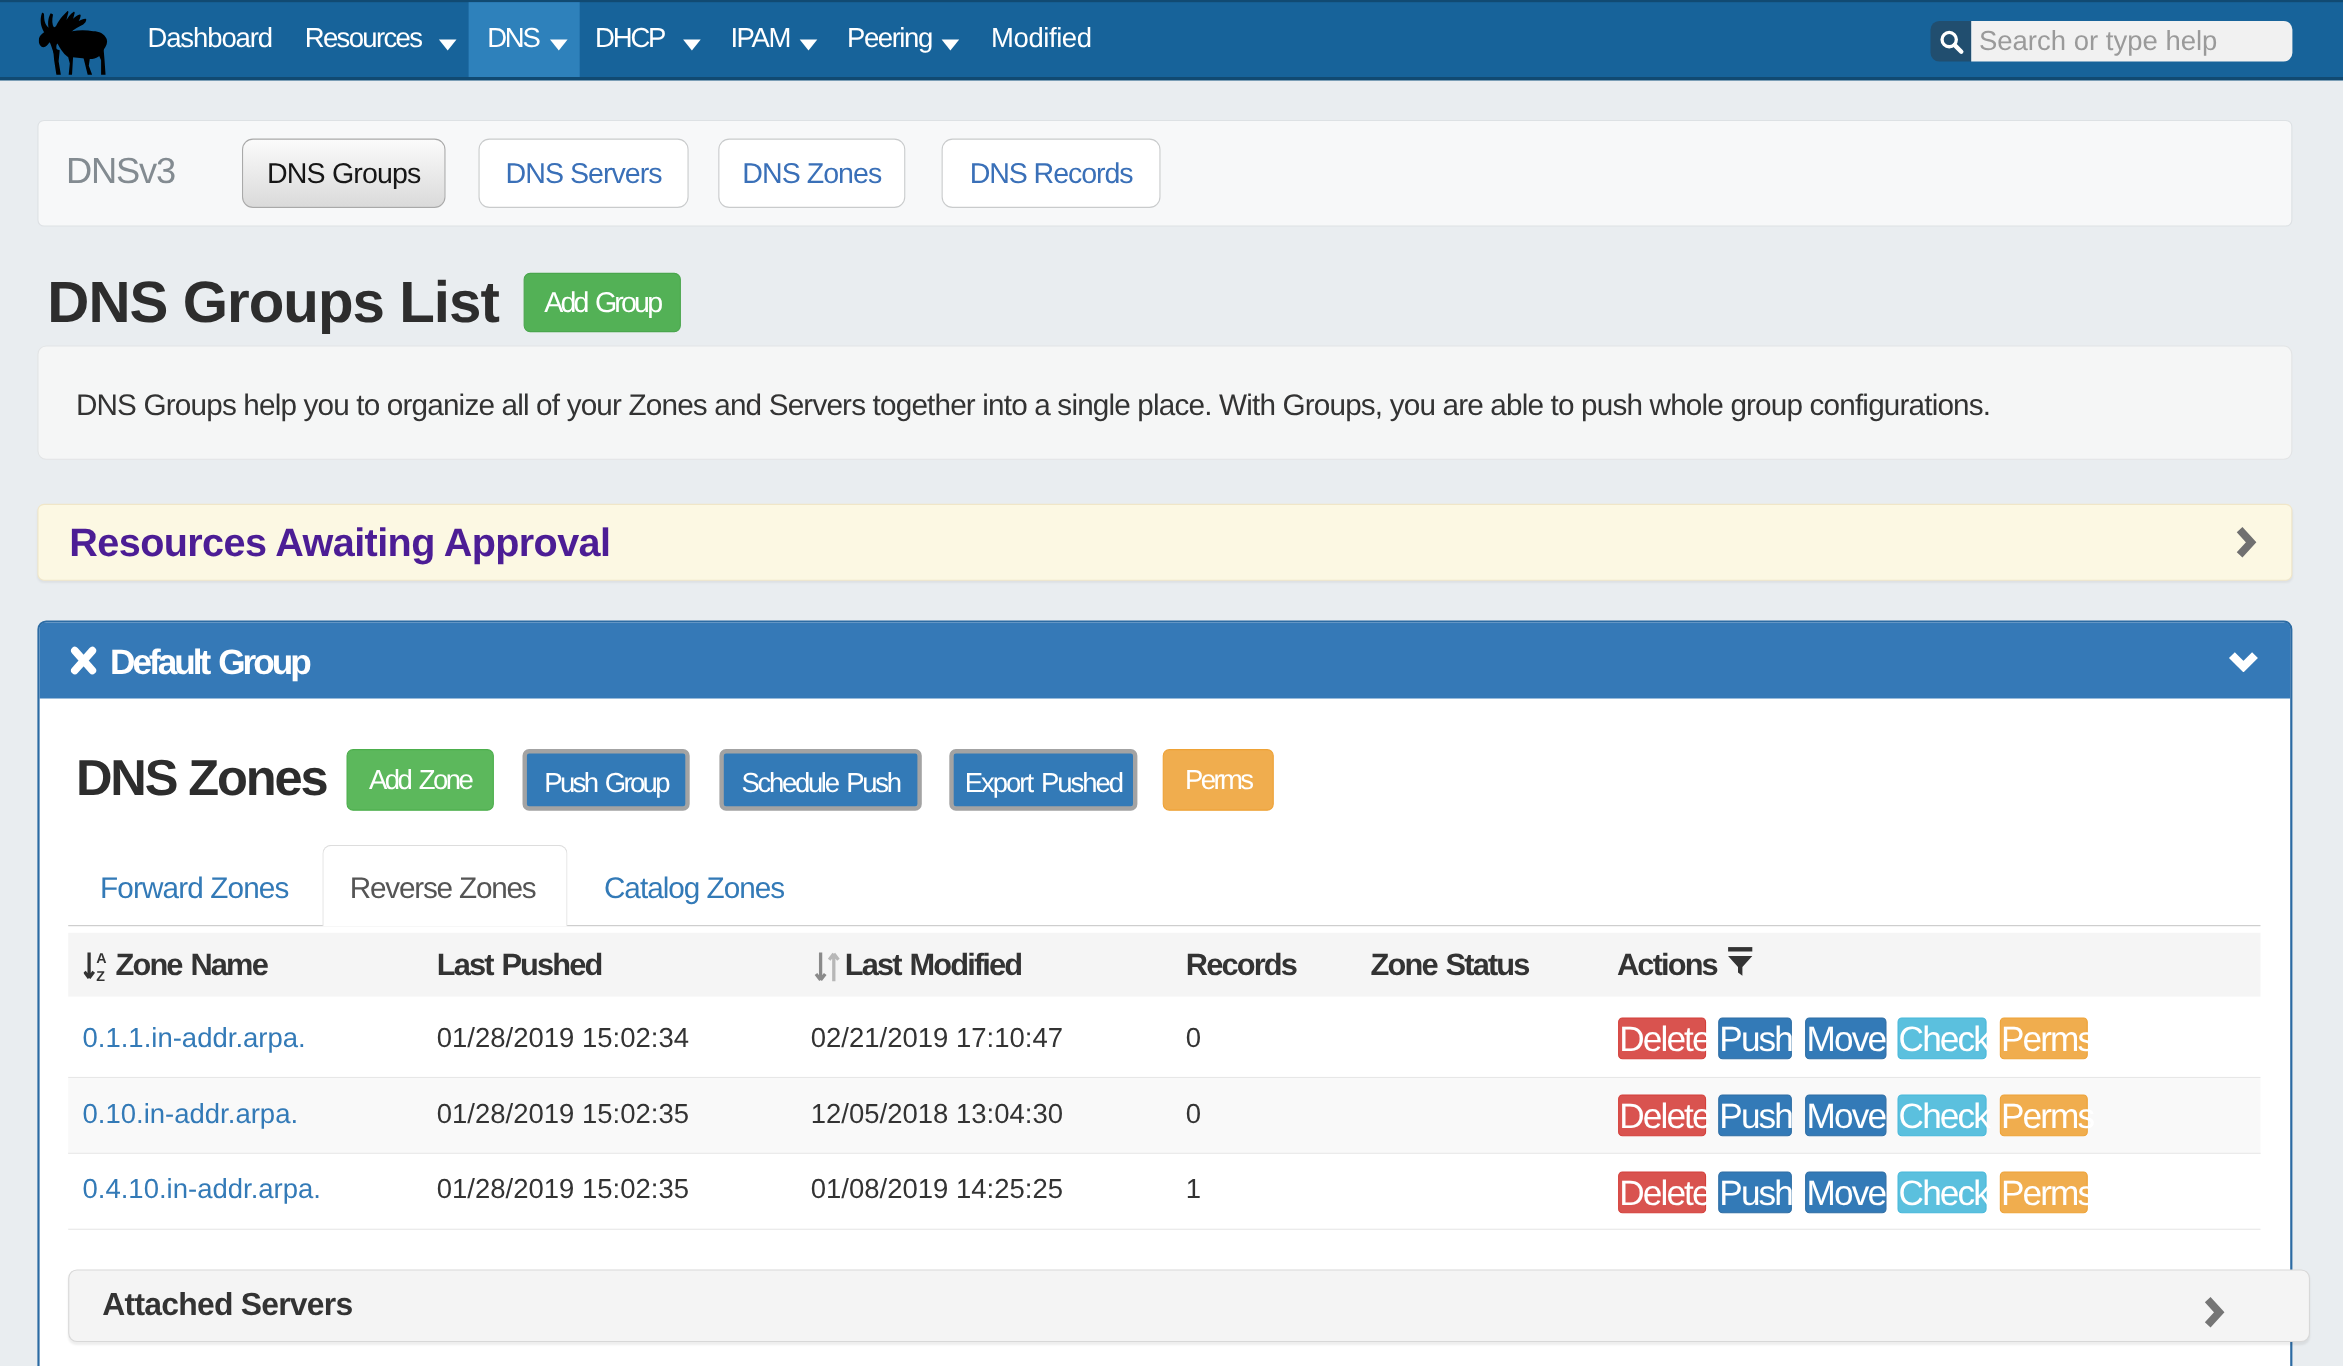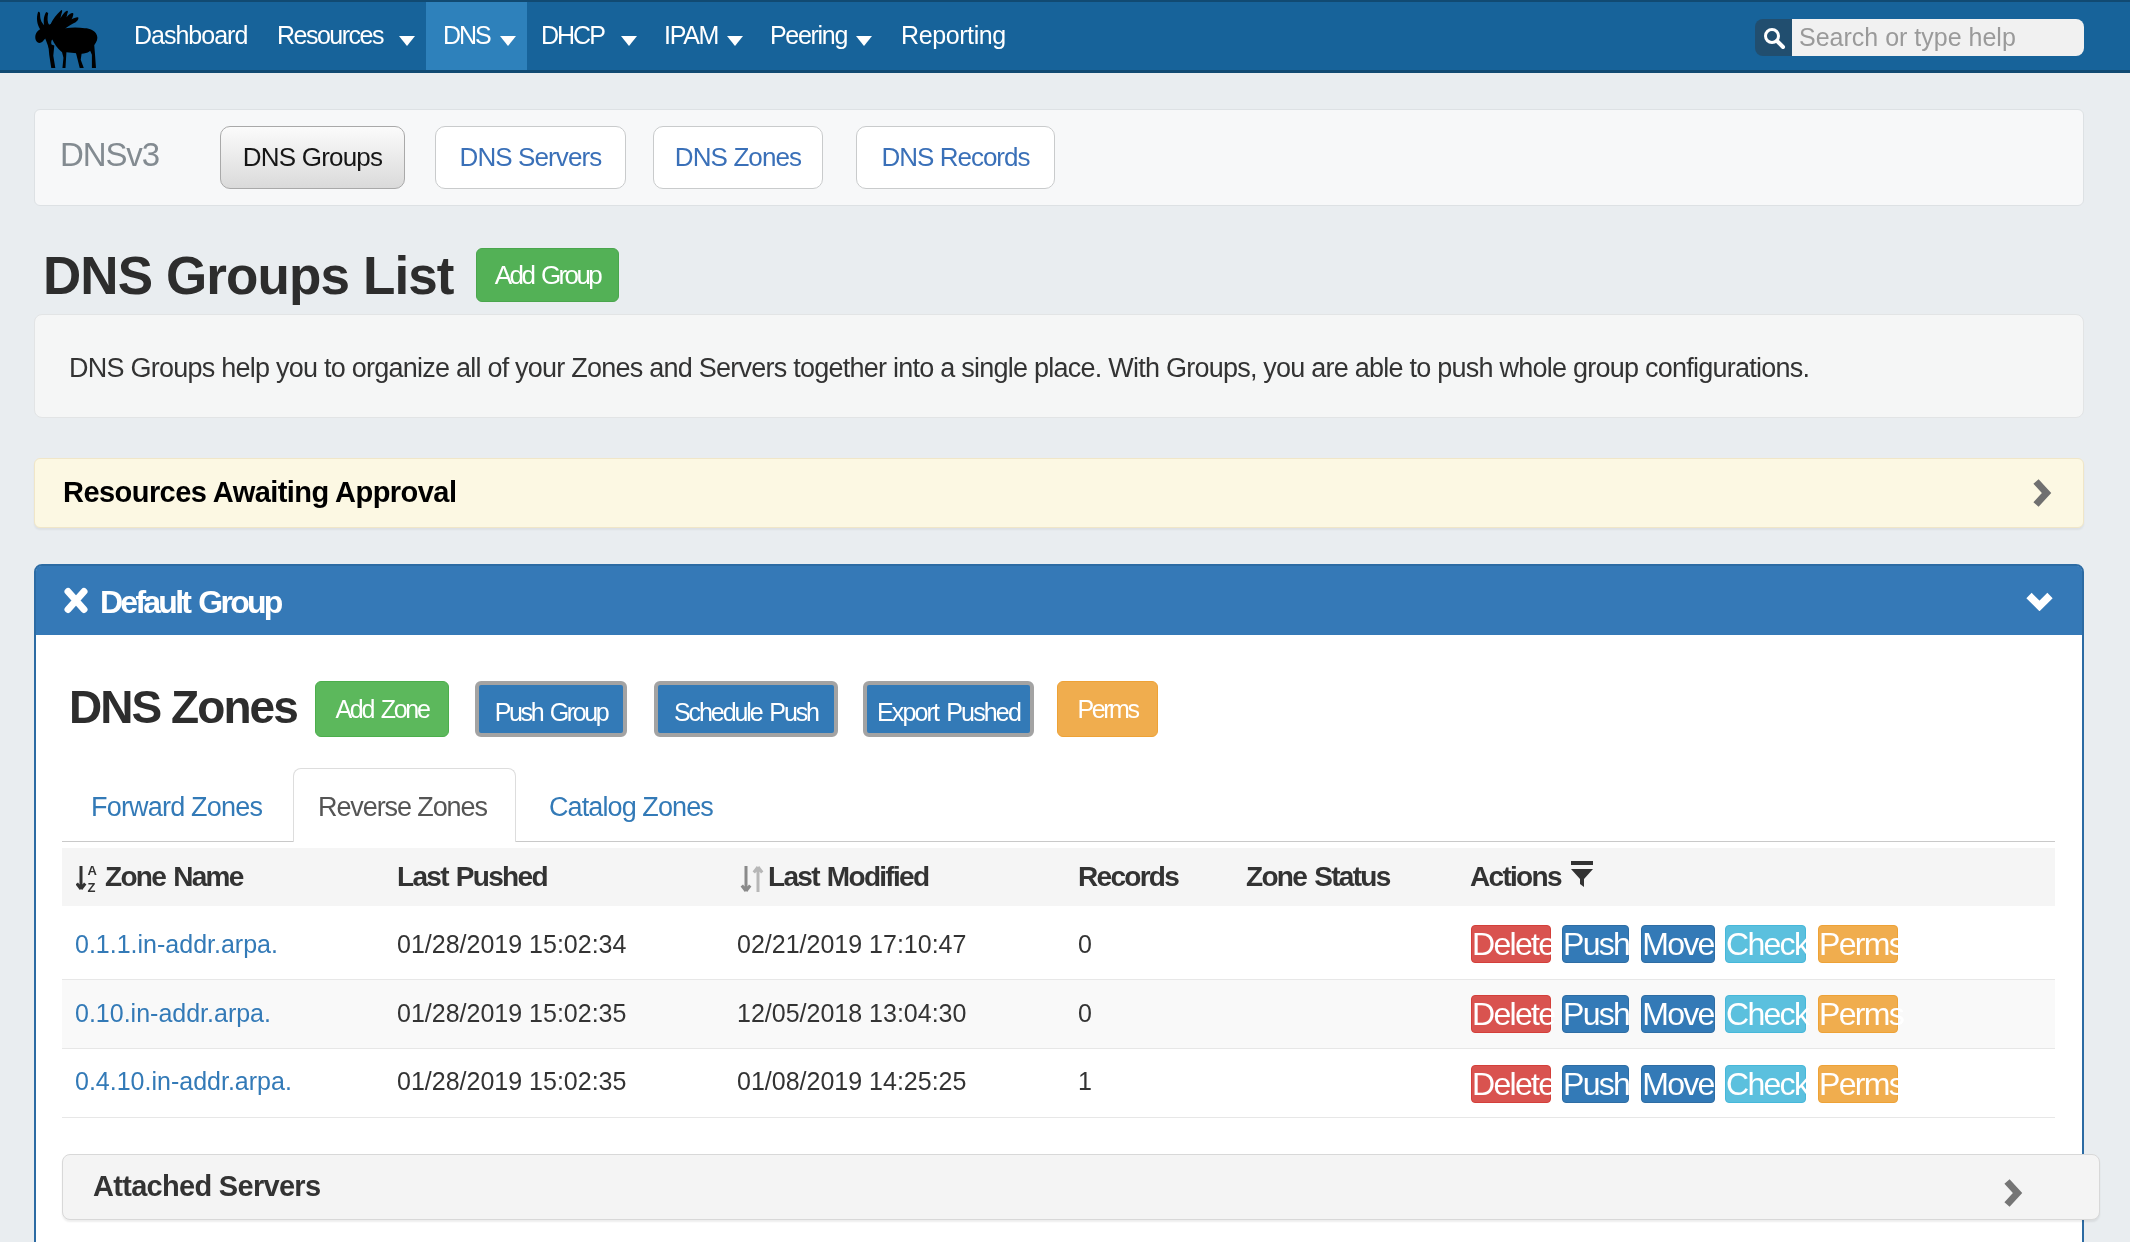--- a/index.html
+++ b/index.html
@@ -43,21 +43,21 @@
   text-align:center; line-height:52px; letter-spacing:-2.6px; word-spacing:3px; }
 
 
 #desc { position:absolute; left:34px; top:314px; width:2050px; height:104px;
   background:#f5f6f6; border:1px solid #e2e4e5; border-radius:8px; }
 #desc span { position:absolute; left:34px; top:38px; font-size:27px; color:#333; letter-spacing:-0.76px; white-space:nowrap; }
 
 
 #yellow { position:absolute; left:34px; top:458px; width:2050px; height:70px;
   background:#fcf8e3; border:1px solid #f0e6c8; border-radius:6px; box-shadow:0 2px 2px rgba(0,0,0,.05); }
-#yellow .t { position:absolute; left:28px; top:19px; font-size:29px; line-height:29px; font-weight:bold; color:#000000; letter-spacing:-0.55px; }
+#yellow .t { position:absolute; left:28px; top:19px; font-size:36px; line-height:29px; font-weight:bold; color:#4c1d95; letter-spacing:-0.55px; }
 
 
 #panel { position:absolute; left:34px; top:564px; width:2050px; height:700px;
   background:#fff; border:2px solid #2c6ba3; border-radius:8px; }
 #phead { position:absolute; left:0; top:0; width:2046px; height:69px; background:#3579b7;
   border-radius:5px 5px 0 0; }
 #phead .t { position:absolute; left:64px; top:20px; font-size:32px; line-height:32px; font-weight:bold; color:#fff; letter-spacing:-2.75px; word-spacing:3px; }
 #h3 { position:absolute; left:33px; top:118px; font-size:46px; line-height:46px; font-weight:bold; color:#2d2d2d; letter-spacing:-1.95px; }
 .zbtn { position:absolute; top:115px; height:56px; border-radius:6px; color:#fff; font-size:25px;
   text-align:center; line-height:54px; word-spacing:3px; }
@@ -111,21 +111,21 @@
     <span class="navitem" style="left:277px; letter-spacing:-1.5px;">Resources</span>
       <span class="caret" style="left:399px;"></span>
     <span class="navitem" style="left:443px; letter-spacing:-2.1px;">DNS</span>
       <span class="caret" style="left:500px;"></span>
     <span class="navitem" style="left:541px; letter-spacing:-2.0px;">DHCP</span>
       <span class="caret" style="left:621px;"></span>
     <span class="navitem" style="left:664px; letter-spacing:-1.3px;">IPAM</span>
       <span class="caret" style="left:727px;"></span>
     <span class="navitem" style="left:770px; letter-spacing:-1.3px;">Peering</span>
       <span class="caret" style="left:856px;"></span>
-    <span class="navitem" style="left:901px; letter-spacing:-0.4px;">Reporting</span>
+    <span class="navitem" style="left:901px; letter-spacing:-0.4px;">Modified</span>
     <div id="searchgrp">
       <div id="searchaddon">
         <svg class="abs" style="left:7px; top:7px;" width="24" height="24" viewBox="0 0 24 24">
           <circle cx="10" cy="10" r="6.5" fill="none" stroke="#fff" stroke-width="3"></circle>
           <line x1="15" y1="15" x2="21" y2="21" stroke="#fff" stroke-width="4" stroke-linecap="round"></line>
         </svg>
       </div>
       <div id="searchinput">Search or type help</div>
     </div>
   </div>

